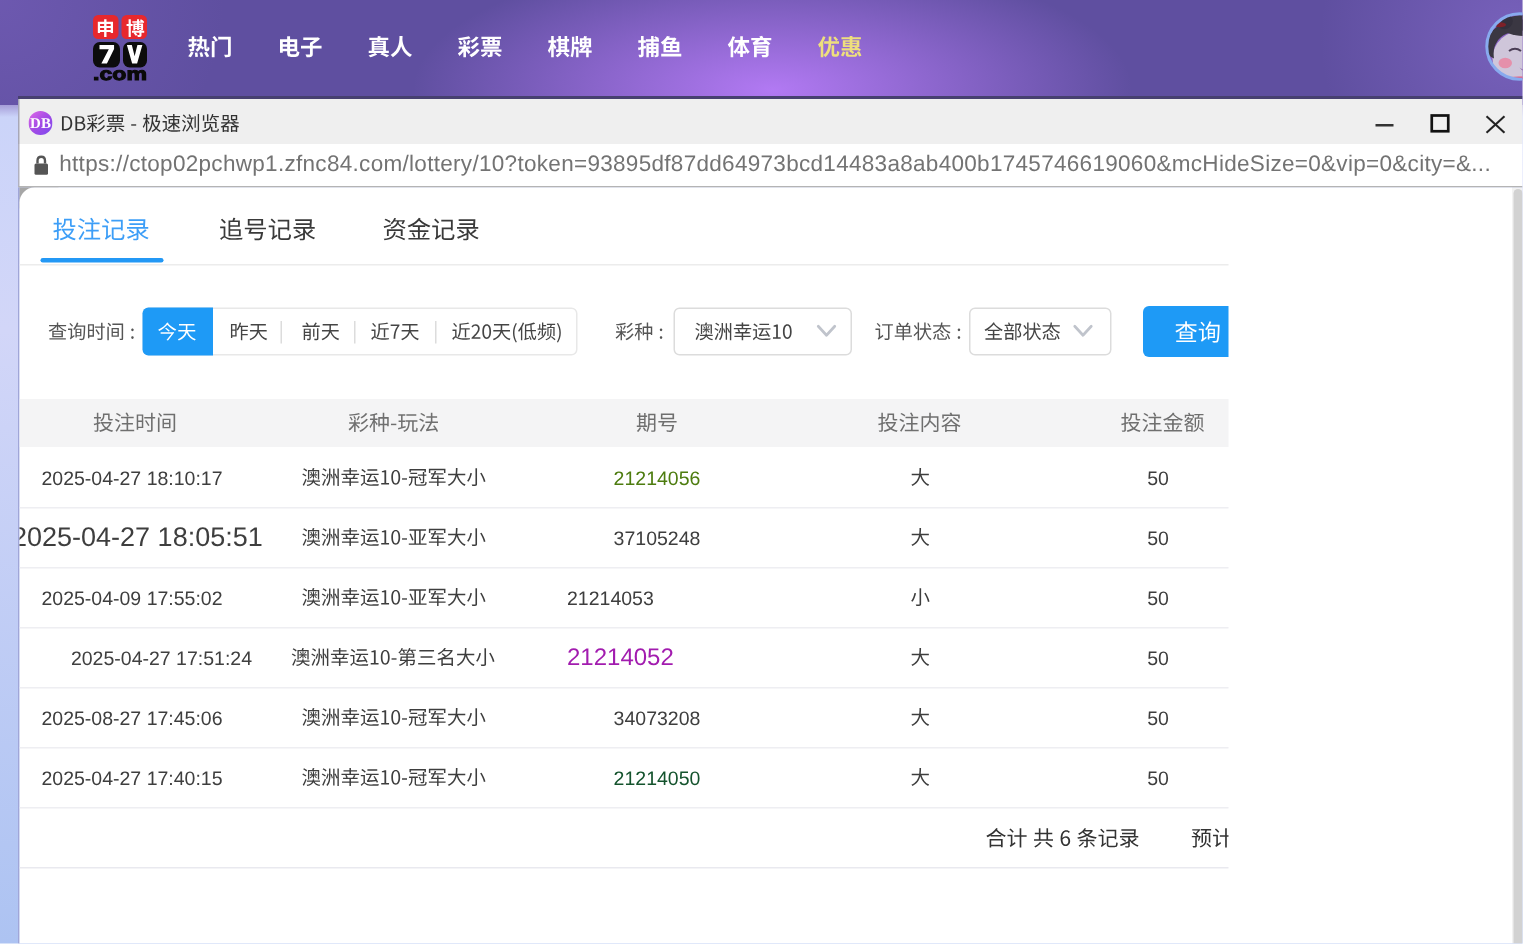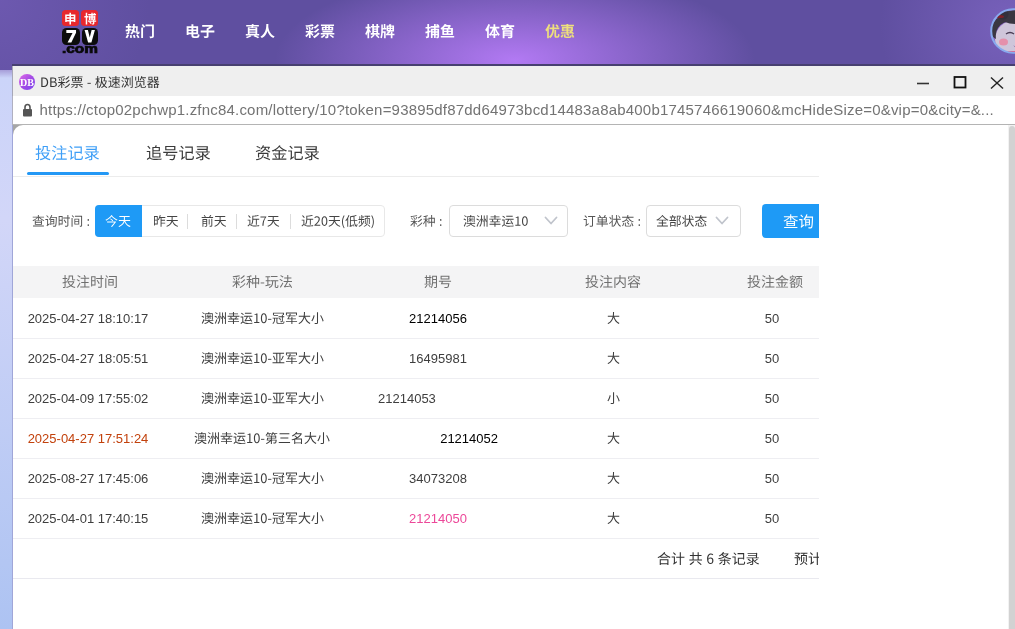--- a/index.html
+++ b/index.html
@@ -320,52 +320,52 @@
         <use href="#gr8FD0" x="3000"></use>
         <use href="#gr0031" x="4000"></use>
         <use href="#gr0030" x="4555"></use>
         <use href="#gr002D" x="5110"></use>
         <use href="#gr51A0" x="5457"></use>
         <use href="#gr519B" x="6457"></use>
         <use href="#gr5927" x="7457"></use>
         <use href="#gr5C0F" x="8457"></use>
       </g>
     </svg>
-    <div class="txt" style="left:365.0px;top:186.8px;width:120px;text-align:center;font-size:13px;color:#000000;line-height:13px;">21214056</div>
+    <div class="txt" style="left:365.0px;top:186.8px;width:120px;text-align:center;font-size:13px;color:#4d7c0f;line-height:13px;">21214056</div>
     <svg style="position:absolute;left:593.5px;top:186.2px;overflow:visible;" width="15.0" height="15.6">
       <g fill="#3e3e3e" transform="translate(0,11.96) scale(0.01300,-0.01300)">
         <use href="#gr5927" x="0"></use>
       </g>
     </svg>
     <div class="txt" style="left:719.0px;top:186.8px;width:80px;text-align:center;font-size:13px;color:#3e3e3e;line-height:13px;">50</div>
     <svg style="position:absolute;left:871.0px;top:186.2px;overflow:visible;" width="41.0" height="15.6">
       <g fill="#ea3a2f" transform="translate(0,11.96) scale(0.01300,-0.01300)">
         <use href="#gr5DF2" x="0"></use>
         <use href="#gr4E2D" x="1000"></use>
         <use href="#gr5956" x="2000"></use>
       </g>
     </svg>
     <div class="abs" style="left:0;top:252.8px;width:995px;height:1px;background:#eeeef2;"></div>
-    <div class="txt" style="left:-5.0px;top:226.8px;width:160px;text-align:center;font-size:13px;color:#3e3e3e;line-height:13px;">2025-04-27 18:05:51</div>
+    <div class="txt" style="left:-5.0px;top:226.8px;width:160px;text-align:center;font-size:18px;color:#3e3e3e;line-height:13px;">2025-04-27 18:05:51</div>
     <svg style="position:absolute;left:187.5px;top:226.2px;overflow:visible;" width="124.9" height="15.6">
       <g fill="#3e3e3e" transform="translate(0,11.96) scale(0.01300,-0.01300)">
         <use href="#gr6FB3" x="0"></use>
         <use href="#gr6D32" x="1000"></use>
         <use href="#gr5E78" x="2000"></use>
         <use href="#gr8FD0" x="3000"></use>
         <use href="#gr0031" x="4000"></use>
         <use href="#gr0030" x="4555"></use>
         <use href="#gr002D" x="5110"></use>
         <use href="#gr4E9A" x="5457"></use>
         <use href="#gr519B" x="6457"></use>
         <use href="#gr5927" x="7457"></use>
         <use href="#gr5C0F" x="8457"></use>
       </g>
     </svg>
-    <div class="txt" style="left:365.0px;top:226.8px;width:120px;text-align:center;font-size:13px;color:#3e3e3e;line-height:13px;">16495981</div>
+    <div class="txt" style="left:365.0px;top:226.8px;width:120px;text-align:center;font-size:13px;color:#3e3e3e;line-height:13px;">37105248</div>
     <svg style="position:absolute;left:593.5px;top:226.2px;overflow:visible;" width="15.0" height="15.6">
       <g fill="#3e3e3e" transform="translate(0,11.96) scale(0.01300,-0.01300)">
         <use href="#gr5927" x="0"></use>
       </g>
     </svg>
     <div class="txt" style="left:719.0px;top:226.8px;width:80px;text-align:center;font-size:13px;color:#3e3e3e;line-height:13px;">50</div>
     <svg style="position:absolute;left:871.0px;top:226.2px;overflow:visible;" width="41.0" height="15.6">
       <g fill="#3e3e3e" transform="translate(0,11.96) scale(0.01300,-0.01300)">
         <use href="#gr672A" x="0"></use>
         <use href="#gr4E2D" x="1000"></use>
@@ -397,38 +397,38 @@
     </svg>
     <div class="txt" style="left:719.0px;top:266.8px;width:80px;text-align:center;font-size:13px;color:#3e3e3e;line-height:13px;">50</div>
     <svg style="position:absolute;left:871.0px;top:266.2px;overflow:visible;" width="41.0" height="15.6">
       <g fill="#3e3e3e" transform="translate(0,11.96) scale(0.01300,-0.01300)">
         <use href="#gr672A" x="0"></use>
         <use href="#gr4E2D" x="1000"></use>
         <use href="#gr5956" x="2000"></use>
       </g>
     </svg>
     <div class="abs" style="left:0;top:332.8px;width:995px;height:1px;background:#eeeef2;"></div>
-    <div class="txt" style="left:-5.0px;top:306.8px;width:160px;text-align:center;font-size:13px;color:#c2410c;line-height:13px;">2025-04-27 17:51:24</div>
+    <div class="txt" style="left:-5.0px;top:306.8px;width:160px;text-align:right;font-size:13px;color:#404040;line-height:13px;">2025-04-27 17:51:24</div>
     <svg style="position:absolute;left:181.0px;top:306.2px;overflow:visible;" width="137.9" height="15.6">
       <g fill="#3e3e3e" transform="translate(0,11.96) scale(0.01300,-0.01300)">
         <use href="#gr6FB3" x="0"></use>
         <use href="#gr6D32" x="1000"></use>
         <use href="#gr5E78" x="2000"></use>
         <use href="#gr8FD0" x="3000"></use>
         <use href="#gr0031" x="4000"></use>
         <use href="#gr0030" x="4555"></use>
         <use href="#gr002D" x="5110"></use>
         <use href="#gr7B2C" x="5457"></use>
         <use href="#gr4E09" x="6457"></use>
         <use href="#gr540D" x="7457"></use>
         <use href="#gr5927" x="8457"></use>
         <use href="#gr5C0F" x="9457"></use>
       </g>
     </svg>
-    <div class="txt" style="left:365.0px;top:306.8px;width:120px;text-align:right;font-size:13px;color:#000000;line-height:13px;">21214052</div>
+    <div class="txt" style="left:365.0px;top:306.8px;width:120px;text-align:left;font-size:16px;color:#a21caf;line-height:13px;">21214052</div>
     <svg style="position:absolute;left:593.5px;top:306.2px;overflow:visible;" width="15.0" height="15.6">
       <g fill="#3e3e3e" transform="translate(0,11.96) scale(0.01300,-0.01300)">
         <use href="#gr5927" x="0"></use>
       </g>
     </svg>
     <div class="txt" style="left:719.0px;top:306.8px;width:80px;text-align:center;font-size:13px;color:#3e3e3e;line-height:13px;">50</div>
     <svg style="position:absolute;left:871.0px;top:306.2px;overflow:visible;" width="41.0" height="15.6">
       <g fill="#ea3a2f" transform="translate(0,11.96) scale(0.01300,-0.01300)">
         <use href="#gr5DF2" x="0"></use>
         <use href="#gr4E2D" x="1000"></use>
@@ -460,37 +460,37 @@
     </svg>
     <div class="txt" style="left:719.0px;top:346.8px;width:80px;text-align:center;font-size:13px;color:#3e3e3e;line-height:13px;">50</div>
     <svg style="position:absolute;left:871.0px;top:346.2px;overflow:visible;" width="41.0" height="15.6">
       <g fill="#ea3a2f" transform="translate(0,11.96) scale(0.01300,-0.01300)">
         <use href="#gr5DF2" x="0"></use>
         <use href="#gr4E2D" x="1000"></use>
         <use href="#gr5956" x="2000"></use>
       </g>
     </svg>
     <div class="abs" style="left:0;top:412.8px;width:995px;height:1px;background:#eeeef2;"></div>
-    <div class="txt" style="left:-5.0px;top:386.8px;width:160px;text-align:center;font-size:13px;color:#3e3e3e;line-height:13px;">2025-04-01 17:40:15</div>
+    <div class="txt" style="left:-5.0px;top:386.8px;width:160px;text-align:center;font-size:13px;color:#3e3e3e;line-height:13px;">2025-04-27 17:40:15</div>
     <svg style="position:absolute;left:187.5px;top:386.2px;overflow:visible;" width="124.9" height="15.6">
       <g fill="#3e3e3e" transform="translate(0,11.96) scale(0.01300,-0.01300)">
         <use href="#gr6FB3" x="0"></use>
         <use href="#gr6D32" x="1000"></use>
         <use href="#gr5E78" x="2000"></use>
         <use href="#gr8FD0" x="3000"></use>
         <use href="#gr0031" x="4000"></use>
         <use href="#gr0030" x="4555"></use>
         <use href="#gr002D" x="5110"></use>
         <use href="#gr51A0" x="5457"></use>
         <use href="#gr519B" x="6457"></use>
         <use href="#gr5927" x="7457"></use>
         <use href="#gr5C0F" x="8457"></use>
       </g>
     </svg>
-    <div class="txt" style="left:365.0px;top:386.8px;width:120px;text-align:center;font-size:13px;color:#ec4899;line-height:13px;">21214050</div>
+    <div class="txt" style="left:365.0px;top:386.8px;width:120px;text-align:center;font-size:13px;color:#14532d;line-height:13px;">21214050</div>
     <svg style="position:absolute;left:593.5px;top:386.2px;overflow:visible;" width="15.0" height="15.6">
       <g fill="#3e3e3e" transform="translate(0,11.96) scale(0.01300,-0.01300)">
         <use href="#gr5927" x="0"></use>
       </g>
     </svg>
     <div class="txt" style="left:719.0px;top:386.8px;width:80px;text-align:center;font-size:13px;color:#3e3e3e;line-height:13px;">50</div>
     <svg style="position:absolute;left:871.0px;top:386.2px;overflow:visible;" width="41.0" height="15.6">
       <g fill="#ea3a2f" transform="translate(0,11.96) scale(0.01300,-0.01300)">
         <use href="#gr5DF2" x="0"></use>
         <use href="#gr4E2D" x="1000"></use>

